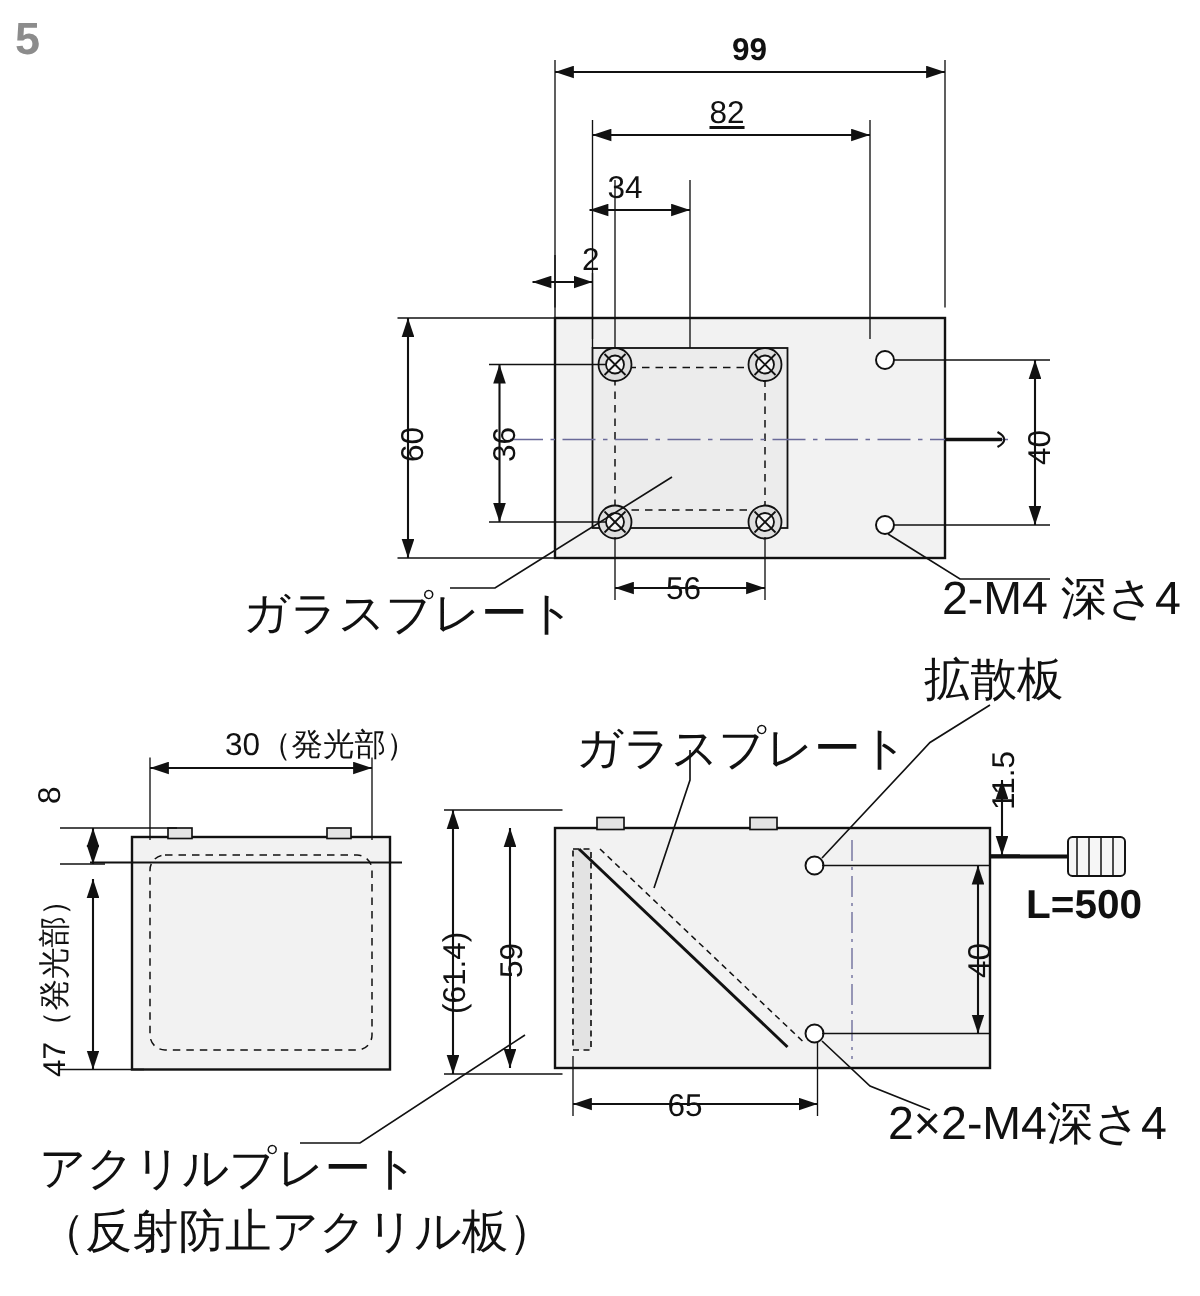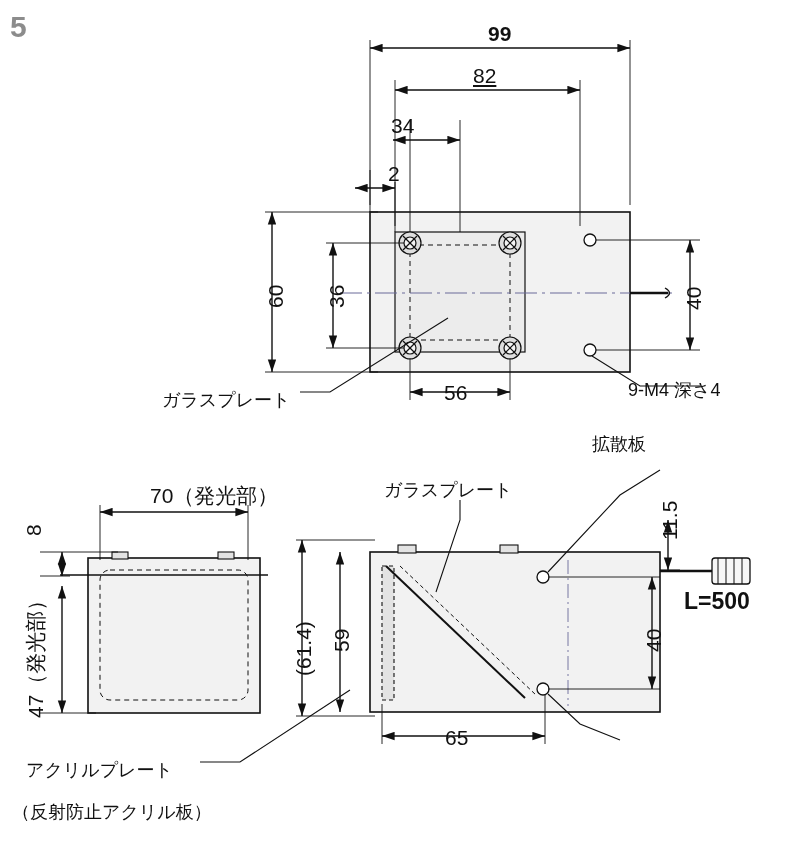--- a/index.html
+++ b/index.html
@@ -11,22 +11,22 @@
     position:relative;
     overflow:hidden;
   }
   #stage{position:absolute;left:0;top:0;width:800px;height:864px;}
   #stage svg{position:absolute;left:0;top:0;}
   .txt{position:absolute;white-space:nowrap;font-family:"Liberation Sans", sans-serif;}
   .corner-num{
     left:10px;top:10px;font-size:30px;color:#8c8c8c;font-weight:bold;
   }
   .dim{font-size:21px;color:#111;}
-  .label{font-size:18px;color:#111;}
-  .label-b{font-size:23px;color:#111;font-weight:bold;}
+  .label{font-size:31px;color:#111;}
+  .label-b{font-size:27px;color:#111;font-weight:bold;}
   .rot90{transform:rotate(-90deg);transform-origin:left top;}
 </style>
 </head>
 <body>
 
 <div id="stage">
 
   <svg width="800" height="864" viewBox="0 0 800 864">
     <defs>
       <marker id="ar" markerWidth="10" markerHeight="10" refX="9" refY="3" orient="auto" markerUnits="strokeWidth">
@@ -169,39 +169,40 @@
       <path d="M660,470 L620,495 L548,572" stroke="#111" stroke-width="1.1"></path>
 
       <path d="M620,740 L580,724 L548,694" stroke="#111" stroke-width="1.1"></path>
     </g>
   </svg>
 
   <div class="txt corner-num">5</div>
 
   <div class="txt dim" style="left:488px;top:22px;font-weight:bold;">99</div>
   <div class="txt dim" style="left:473px;top:64px;text-decoration:underline;">82</div>
-  <div class="txt dim" style="left:391px;top:114px;">34</div>
+  <div class="txt dim" style="left:405px;top:114px;">34</div>
   <div class="txt dim" style="left:388px;top:162px;">2</div>
   <div class="txt dim rot90" style="left:264px;top:308px;">60</div>
   <div class="txt dim rot90" style="left:325px;top:308px;">36</div>
   <div class="txt dim" style="left:444px;top:381px;">56</div>
   <div class="txt dim rot90" style="left:682px;top:310px;">40</div>
 
   <div class="txt label" style="left:162px;top:388px;">ガラスプレート</div>
-  <div class="txt label" style="left:628px;top:378px;">9-M4 深さ4</div>
-
-  <div class="txt dim" style="left:150px;top:482px;">70（発光部）</div>
+  <div class="txt label" style="left:628px;top:378px;">2-M4 深さ4</div>
+
+  <div class="txt dim" style="left:150px;top:482px;">30（発光部）</div>
   <div class="txt dim rot90" style="left:22px;top:536px;">8</div>
   <div class="txt dim rot90" style="left:22px;top:718px;">47（発光部）</div>
 
   <div class="txt label" style="left:26px;top:758px;">アクリルプレート</div>
-  <div class="txt label" style="left:12px;top:800px;">（反射防止アクリル板）</div>
+  <div class="txt label" style="left:26px;top:800px;">（反射防止アクリル板）</div>
 
   <div class="txt dim rot90" style="left:292px;top:676px;">(61.4)</div>
   <div class="txt dim rot90" style="left:330px;top:652px;">59</div>
   <div class="txt dim" style="left:445px;top:726px;">65</div>
   <div class="txt dim rot90" style="left:658px;top:540px;">11.5</div>
   <div class="txt dim rot90" style="left:642px;top:652px;">40</div>
   <div class="txt label-b" style="left:684px;top:588px;">L=500</div>
 
   <div class="txt label" style="left:384px;top:478px;">ガラスプレート</div>
-  <div class="txt label" style="left:592px;top:432px;">拡散板</div>
+  <div class="txt label" style="left:616px;top:432px;">拡散板</div>
+  <div class="txt label" style="left:592px;top:728px;">2×2-M4深さ4</div>
 </div>
 
 </body></html>

